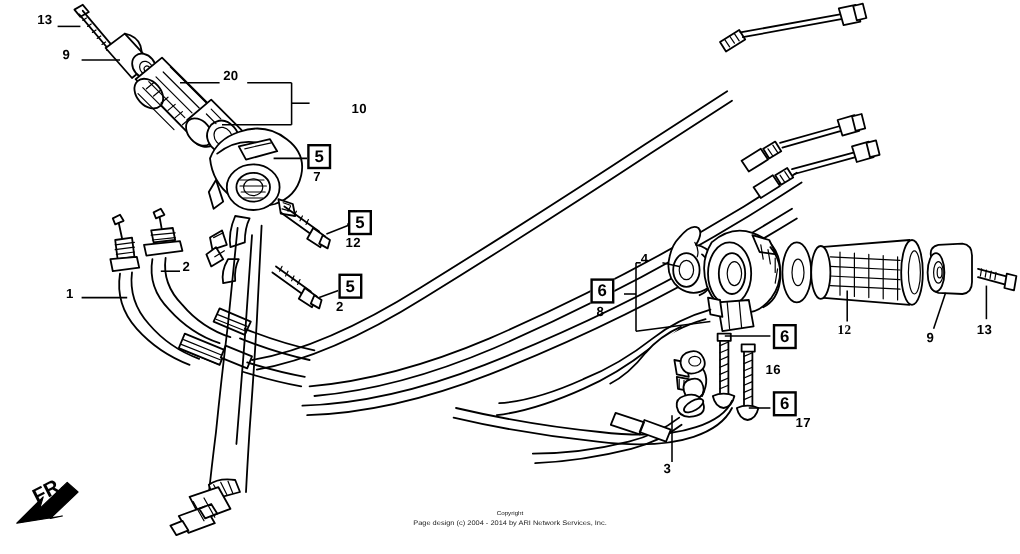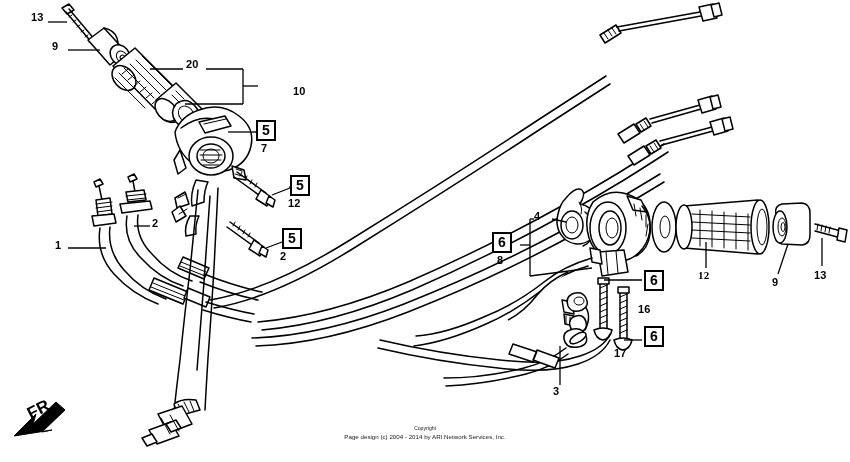--- a/index.html
+++ b/index.html
@@ -387,21 +387,21 @@
 
   <div class="lbl lbl-num" style="left:534px; top:211px;">4</div>
 
   <div class="lbl lbl-boxed" style="left:492px; top:232px;">6</div>
   <div class="lbl lbl-num" style="left:497px; top:255px;">8</div>
 
   <div class="lbl lbl-boxed" style="left:644px; top:270px;">6</div>
   <div class="lbl lbl-num" style="left:638px; top:292px;margin-top:12px;">16</div>
 
   <div class="lbl lbl-boxed" style="left:644px; top:326px;">6</div>
-  <div class="lbl lbl-num" style="left:614px; top:348px;">17</div>
+  <div class="lbl lbl-num" style="left:663px; top:348px;">17</div>
 
   <div class="lbl lbl-num" style="left:698px; top:270px;font-family:Liberation Serif, serif;">12</div>
   <div class="lbl lbl-num" style="left:772px; top:277px;">9</div>
   <div class="lbl lbl-num" style="left:814px; top:270px;">13</div>
 
   <div class="lbl lbl-num" style="left:553px; top:386px;">3</div>
 
   <div class="fr-text" style="left:33px; top:404px;">FR.</div>
 
   <div class="copyright" id="copyright-line1" style="left:0; top:426px; width:850px;">Copyright</div>

